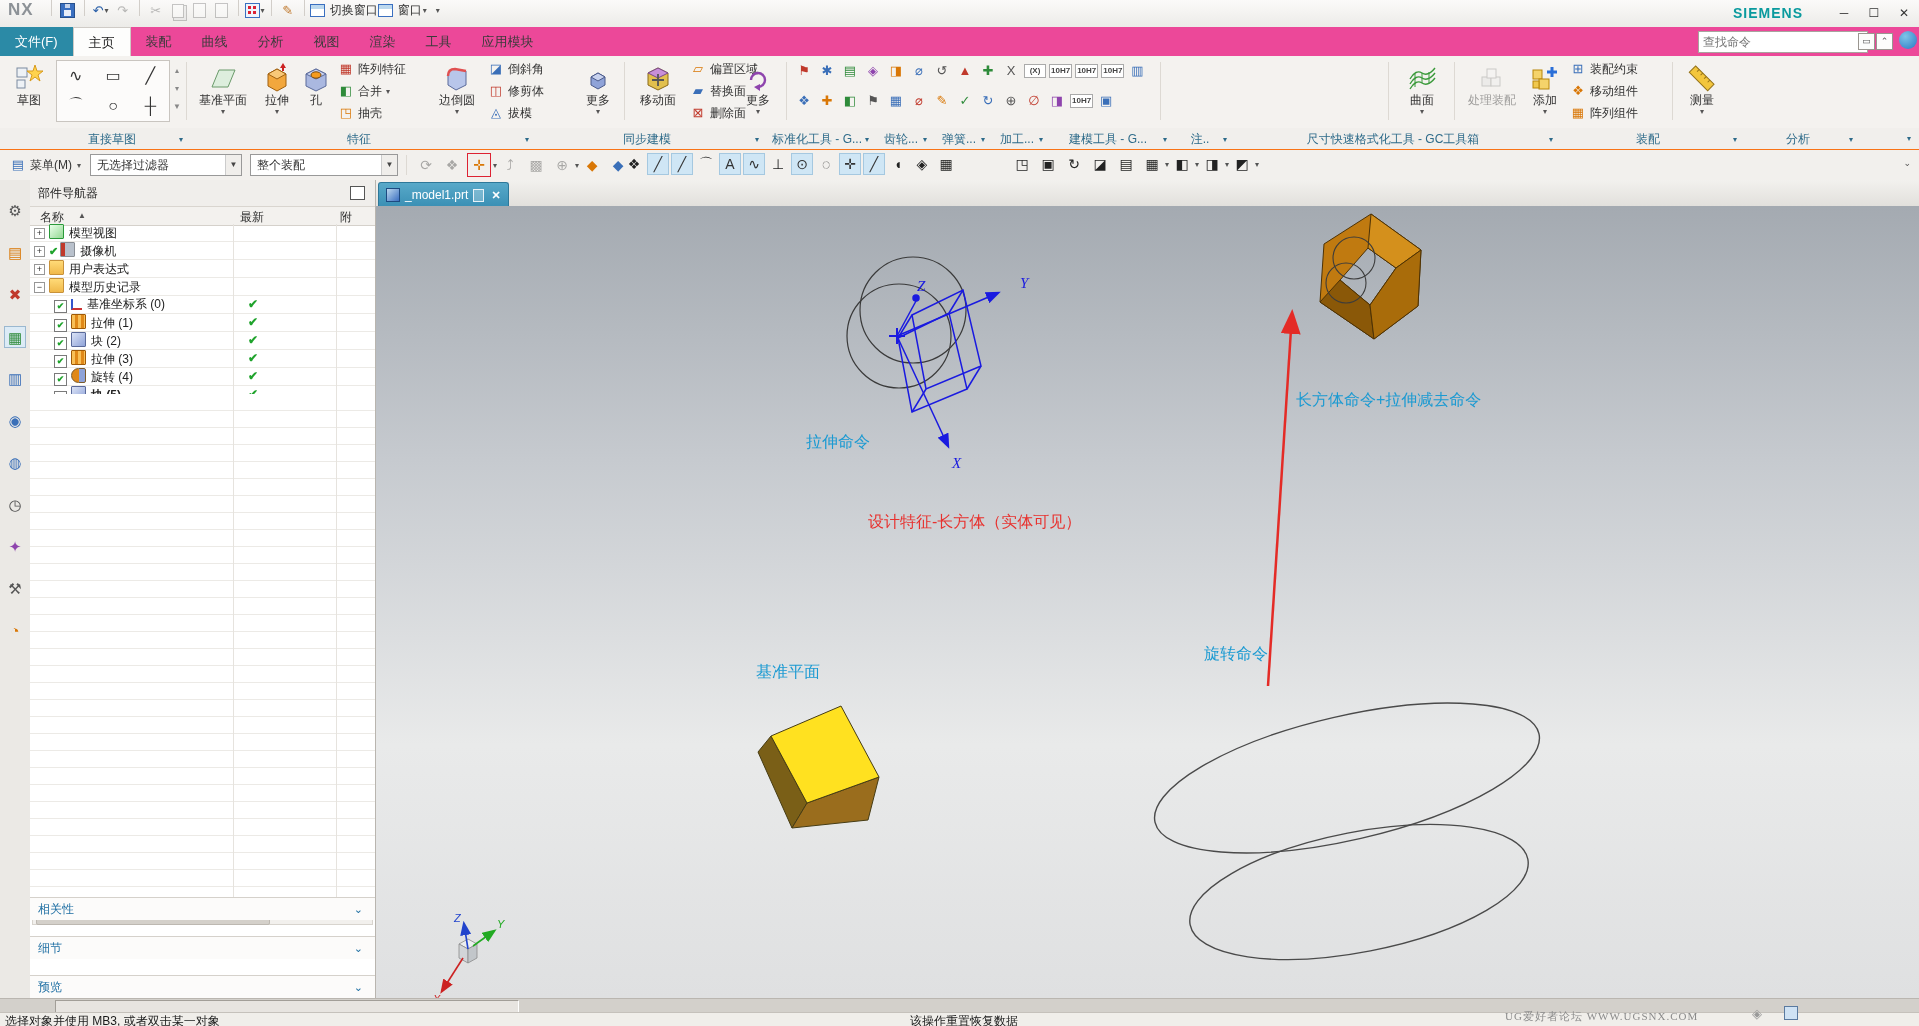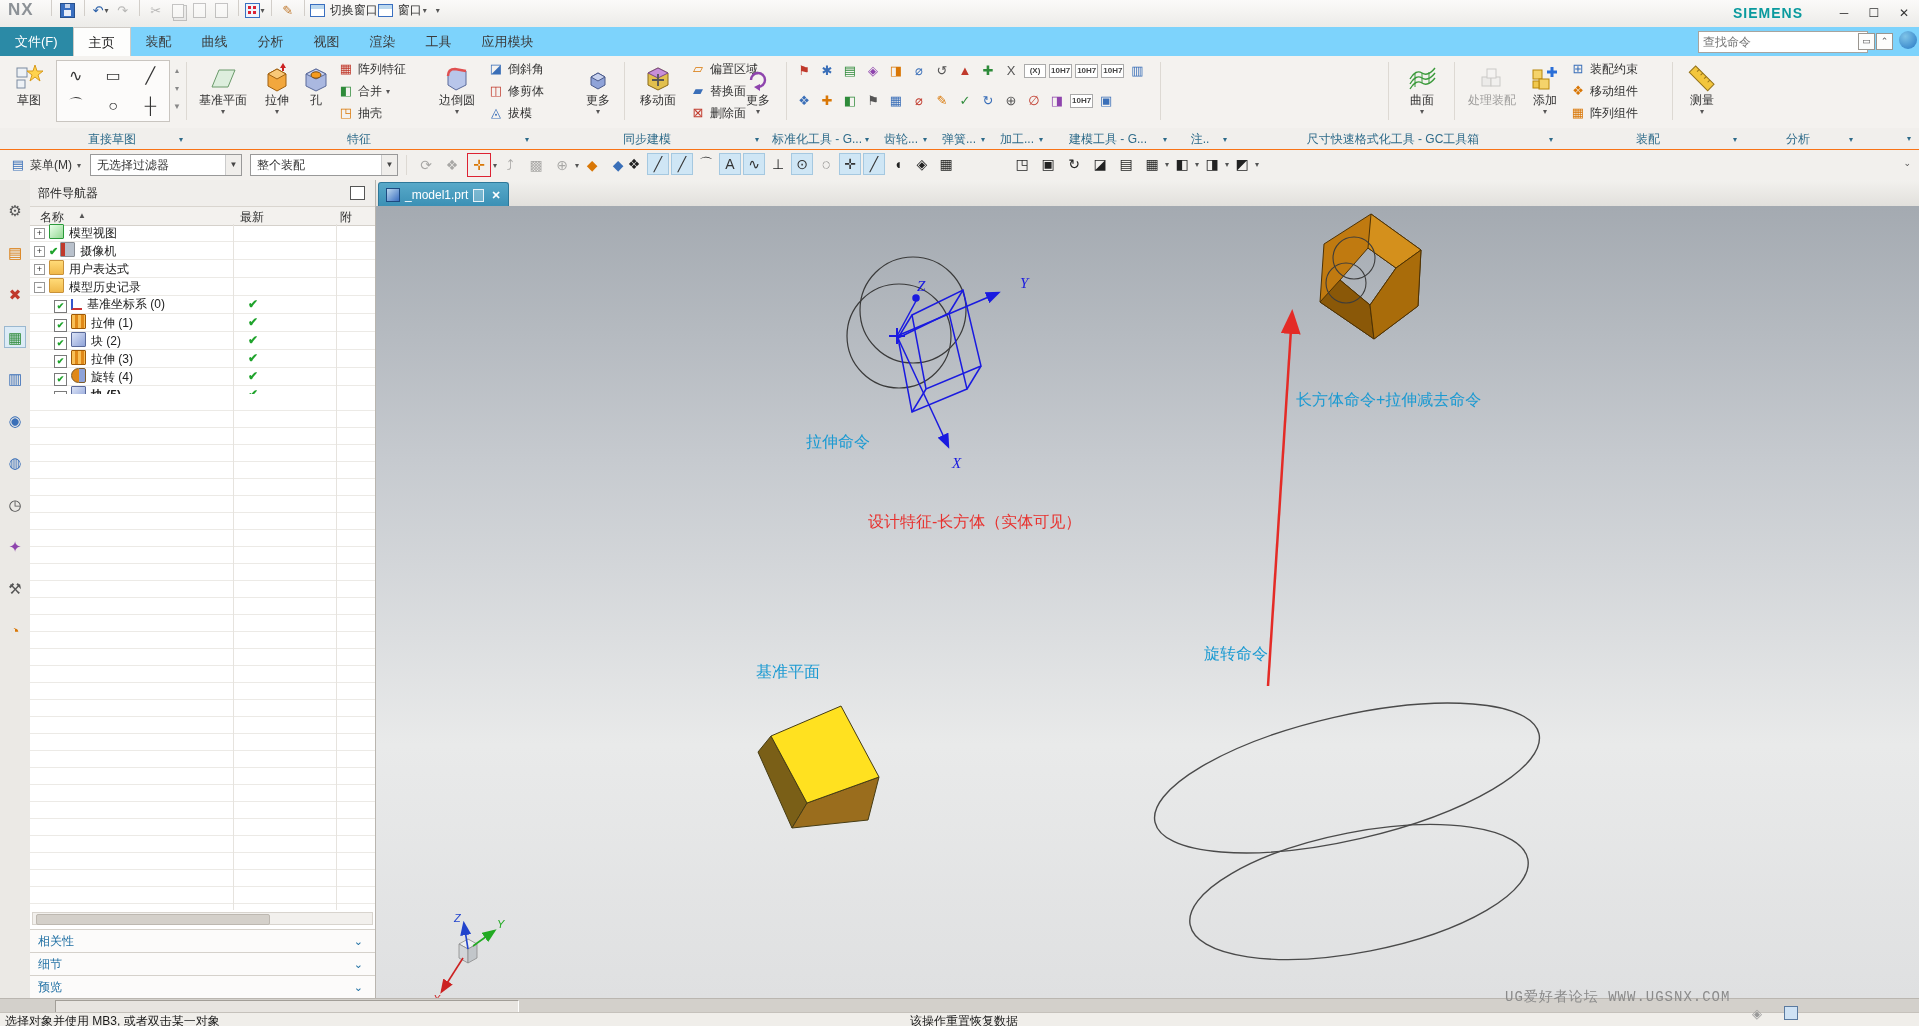--- a/index.html
+++ b/index.html
@@ -18,21 +18,21 @@
   .i-clip{width:11px;height:13px;border:1px solid #666;background:#fff;}
   .i-copy{width:10px;height:12px;border:1px solid #666;background:#fff;box-shadow:2px 2px 0 #ddd,2px 2px 0 1px #666;}
   .i-layout{width:13px;height:13px;border:1px solid #3a6fc0;background:#eef4fc;position:relative;}
   .i-layout:before{content:"";position:absolute;left:2px;top:2px;width:3px;height:3px;background:#d23;box-shadow:5px 0 0 #d23,0 5px 0 #d23,5px 5px 0 #d23;}
   .i-win{width:13px;height:11px;border:1px solid #3a6fc0;background:linear-gradient(#bcd8ee 35%,#fff 35%);}
   .ttext{font-size:12px;color:#333;margin-left:4px;white-space:nowrap;}
   #apptitle{position:absolute;left:0;right:0;top:0;height:27px;line-height:27px;text-align:center;color:#333;font-size:10px;pointer-events:none;margin-top:48px;}
   #brand{position:absolute;right:116px;top:5px;font-weight:bold;font-size:14px;color:#0a9a9e;letter-spacing:1px;}
   .winbtn{position:absolute;top:0;width:30px;height:26px;text-align:center;line-height:26px;font-size:12px;color:#333;}
   
-  #tabrow{position:absolute;left:0;top:27px;width:1919px;height:29px;background:#7dd3fc;border-bottom:1px solid #dcd8d3;display:flex;}
+  #tabrow{position:absolute;left:0;top:27px;width:1919px;height:29px;background:#ec4899;border-bottom:1px solid #dcd8d3;display:flex;}
   .rtab{padding:0 15px;height:29px;line-height:29px;font-size:13px;color:#3b3b3b;white-space:nowrap;}
   .rtab.file{background:#2b8aa6;color:#fff;}
   .rtab.active{background:#fdfdfc;border:1px solid #cfcbc6;border-bottom:none;color:#222;}
   #findbox{position:absolute;left:1698px;top:31px;width:168px;height:20px;background:#fff;border:1px solid #a8a49e;display:flex;align-items:center;}
   #findbox input{flex:1;border:none;outline:none;font-size:12px;padding:0 4px;font-family:"Liberation Sans",sans-serif;color:#555;background:transparent;}
   .mag{width:16px;height:16px;}
   .tr-ico{position:absolute;top:33px;width:15px;height:15px;border:1px solid #9a9690;background:#fdfdfc;text-align:center;line-height:14px;font-size:9px;color:#555;}
   #helpball{position:absolute;right:2px;top:31px;width:18px;height:18px;border-radius:50%;background:radial-gradient(circle at 35% 30%,#7fc4e8,#2779c4);}
   
   #ribbon{position:absolute;left:0;top:56px;width:1919px;height:72px;background:#f4f2ef;}
@@ -102,33 +102,33 @@
   .tico.extrude{background:repeating-linear-gradient(90deg,#f8c058 0 3px,#e08818 3px 6px);border:1px solid #a05a06;}
   .tico.block{background:linear-gradient(135deg,#dbe3f6,#8fa3d8);border:1px solid #5a6a9a;}
   .tico.revolve{background:linear-gradient(90deg,#e08818 55%,#8fa3d8 45%);border:1px solid #7a5a2a;border-radius:50% 2px 2px 50%;}
   .tlab{font-size:12px;color:#222;}
   .bold .tlab{font-weight:bold;}
   .tlatest{position:absolute;left:218px;top:0;color:#1fa32c;font-weight:bold;font-size:12px;}
   #treefill{position:absolute;left:0;top:214px;width:345px;height:516px;background:repeating-linear-gradient(#fff 0 16px,#eceae6 16px 17px);}
   #hscroll{position:absolute;left:2px;top:732px;width:341px;height:13px;background:#f2f0ed;border:1px solid #d8d4ce;box-sizing:border-box;}
   #hscroll .thumb{position:absolute;left:3px;top:1px;width:232px;height:9px;background:#d4d0ca;border:1px solid #bdb8b1;border-radius:2px;}
   #navsecs{position:absolute;left:0;bottom:0;width:345px;}
-  .nsec{height:22px;border-top:1px solid #d5d1cb;display:flex;align-items:center;background:#fcfbfa;}
+  .nsec{height:22px;border-top:1px solid #d5d1cb;display:flex;align-items:center;background:#fcfbfa;margin-top:16px;}
   .nsec .nl{margin-left:8px;color:#1f6fa3;font-size:12px;}
   .nsec .nch{margin-left:auto;margin-right:12px;color:#1f6fa3;font-size:11px;}
   
   #doctabs{position:absolute;left:376px;top:180px;width:1543px;height:26px;background:linear-gradient(#f2f1ee,#e2e0dc);border-bottom:1px solid #a9a5a0;}
   #dtab{position:absolute;left:2px;top:2px;height:24px;background:linear-gradient(#58a9c9,#3a8fb4);border:1px solid #2e7899;border-bottom:none;border-radius:3px 3px 0 0;display:flex;align-items:center;padding:0 7px;gap:5px;color:#fff;font-size:12px;}
   .parti{width:12px;height:12px;background:linear-gradient(135deg,#bcd8ee,#3a6fc0);border:1px solid #1d4a80;}
   .modi{width:9px;height:11px;border:1px solid #e8f2f8;background:rgba(255,255,255,.25);}
   .tclose{font-size:11px;font-weight:bold;color:#fff;margin-left:2px;}
   #canvas{position:absolute;left:376px;top:206px;width:1543px;height:792px;background:linear-gradient(180deg,#a4aab1 0%,#c6cacf 32%,#e9eaea 68%,#dfe0e1 100%);overflow:hidden;}
   .clabel{position:absolute;color:#1b9ad2;font-size:16px;white-space:nowrap;}
   .rnote{position:absolute;color:#e8312e;font-size:16px;white-space:nowrap;}
-  #watermark{position:absolute;left:1505px;top:988px;width:406px;font-family:Liberation Mono, monospace;font-size:14px;color:#8b8b8b;letter-spacing:1px;white-space:nowrap;z-index:30;}
+  #watermark{position:absolute;left:1505px;top:1009px;width:406px;font-family:Liberation Serif, serif;font-size:11px;color:#8b8b8b;letter-spacing:1px;white-space:nowrap;z-index:30;}
   .wmico1{position:absolute;left:1752px;top:1006px;font-size:13px;color:#9a9a9a;z-index:29;}
   .wmico2{position:absolute;left:1784px;top:1006px;width:12px;height:12px;border:1px solid #5a7aa0;background:#cfe2f4;z-index:29;}
   
   #strip{position:absolute;left:0;top:998px;width:1919px;height:14px;background:#d3d0cb;border-top:1px solid #bab6b0;}
   #strip .sunk{position:absolute;left:55px;top:1px;width:462px;height:11px;background:#e7e4e0;border:1px solid #a29e98;border-bottom-color:#fff;border-right-color:#fff;}
   #statusbar{position:absolute;left:0;top:1012px;width:1919px;height:14px;background:#f0eeea;border-top:1px solid #c5c1bb;font-size:12px;color:#1a1a1a;}
   #statusbar .sl{position:absolute;left:5px;top:0px;}
   #statusbar .sc{position:absolute;left:910px;top:0px;}
 </style>
 </head>

